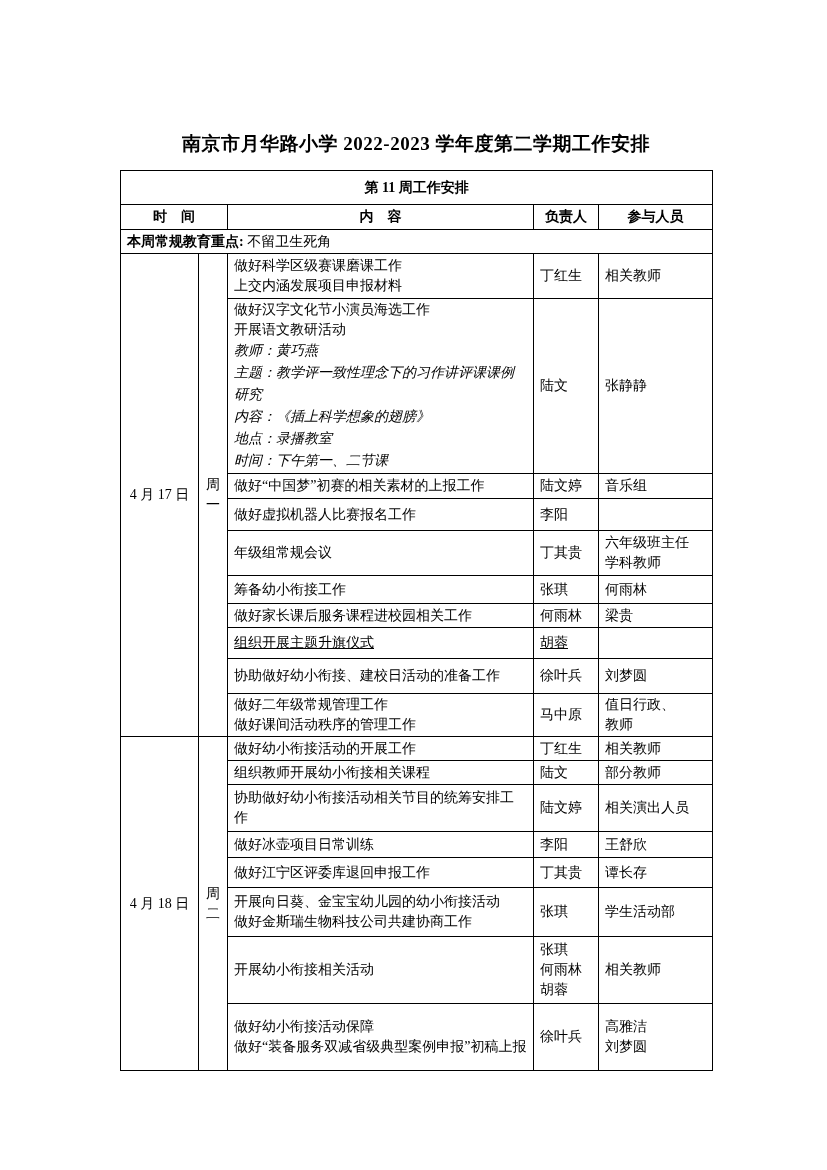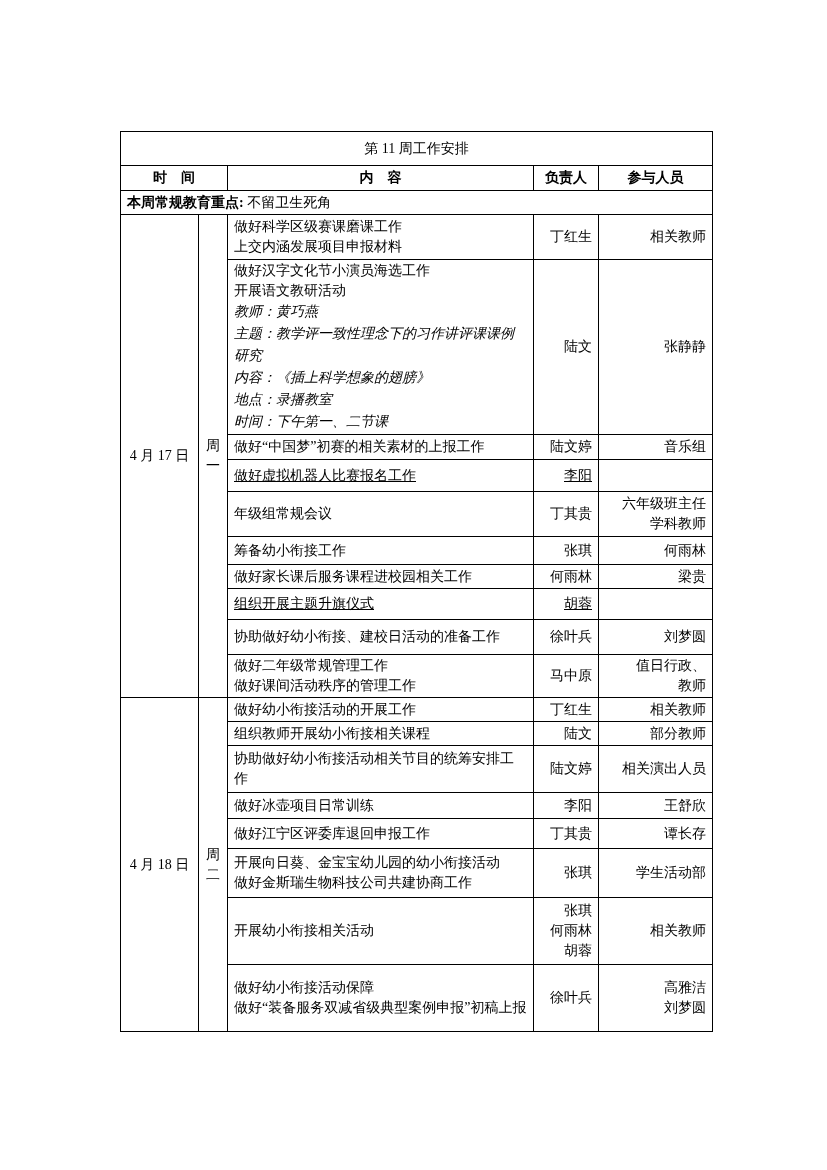--- a/index.html
+++ b/index.html
@@ -35,21 +35,21 @@
     border: 1px solid #000000;
     padding: 1px 6px;
     vertical-align: middle;
     font-size: 14px;
     line-height: 20px;
     overflow: hidden;
     word-break: break-all;
   }
   td.week-title-cell {
     text-align: center;
-    font-weight: normal;
+    font-weight: bold;
     height: 31px;
     border-bottom: 3px double #000000;
   }
   td.header-cell {
     font-weight: bold;
     text-align: center;
     height: 22px;
     padding: 1px 2px;
   }
   td.focus-cell { height: 21px; }
@@ -58,31 +58,32 @@
     text-align: center;
     padding: 0;
     white-space: nowrap;
     font-family: Liberation Serif, serif;
   }
   td.weekday-cell {
     text-align: center;
     padding: 0;
   }
   td.content-cell { text-align: left; }
-  td.lead-cell, td.part-cell { text-align: right; padding: 1px 5px; }
+  td.lead-cell, td.part-cell { text-align: left; padding: 1px 5px; }
   .detail-line {
     font-style: italic;
     line-height: 22px;
   }
 </style>
 </head>
 <body>
 
 <div class="page">
   <div class="content">
+    <h1 class="doc-title">南京市月华路小学 2022-2023 学年度第二学期工作安排</h1>
     <table class="schedule">
       <colgroup>
         <col style="width:78px">
         <col style="width:29px">
         <col style="width:306px">
         <col style="width:65px">
         <col style="width:114px">
       </colgroup>
       <tbody>
         <tr>
@@ -140,21 +141,21 @@
             <td class="content-cell">
               <div class="content-line">做好“中国梦”初赛的相关素材的上报工作</div>
             </td>
             <td class="lead-cell">
               <div class="lead-line">陆文婷</div>
             </td>
             <td class="part-cell">
               <div class="part-line">音乐组</div>
             </td>
           </tr>
-          <tr style="height: 32px; text-decoration: underline;">
+          <tr style="height: 32px;">
             <td class="content-cell">
               <div class="content-line">做好虚拟机器人比赛报名工作</div>
             </td>
             <td class="lead-cell">
               <div class="lead-line">李阳</div>
             </td>
             <td class="part-cell"></td>
           </tr>
           <tr style="height: 45px;">
             <td class="content-cell">

